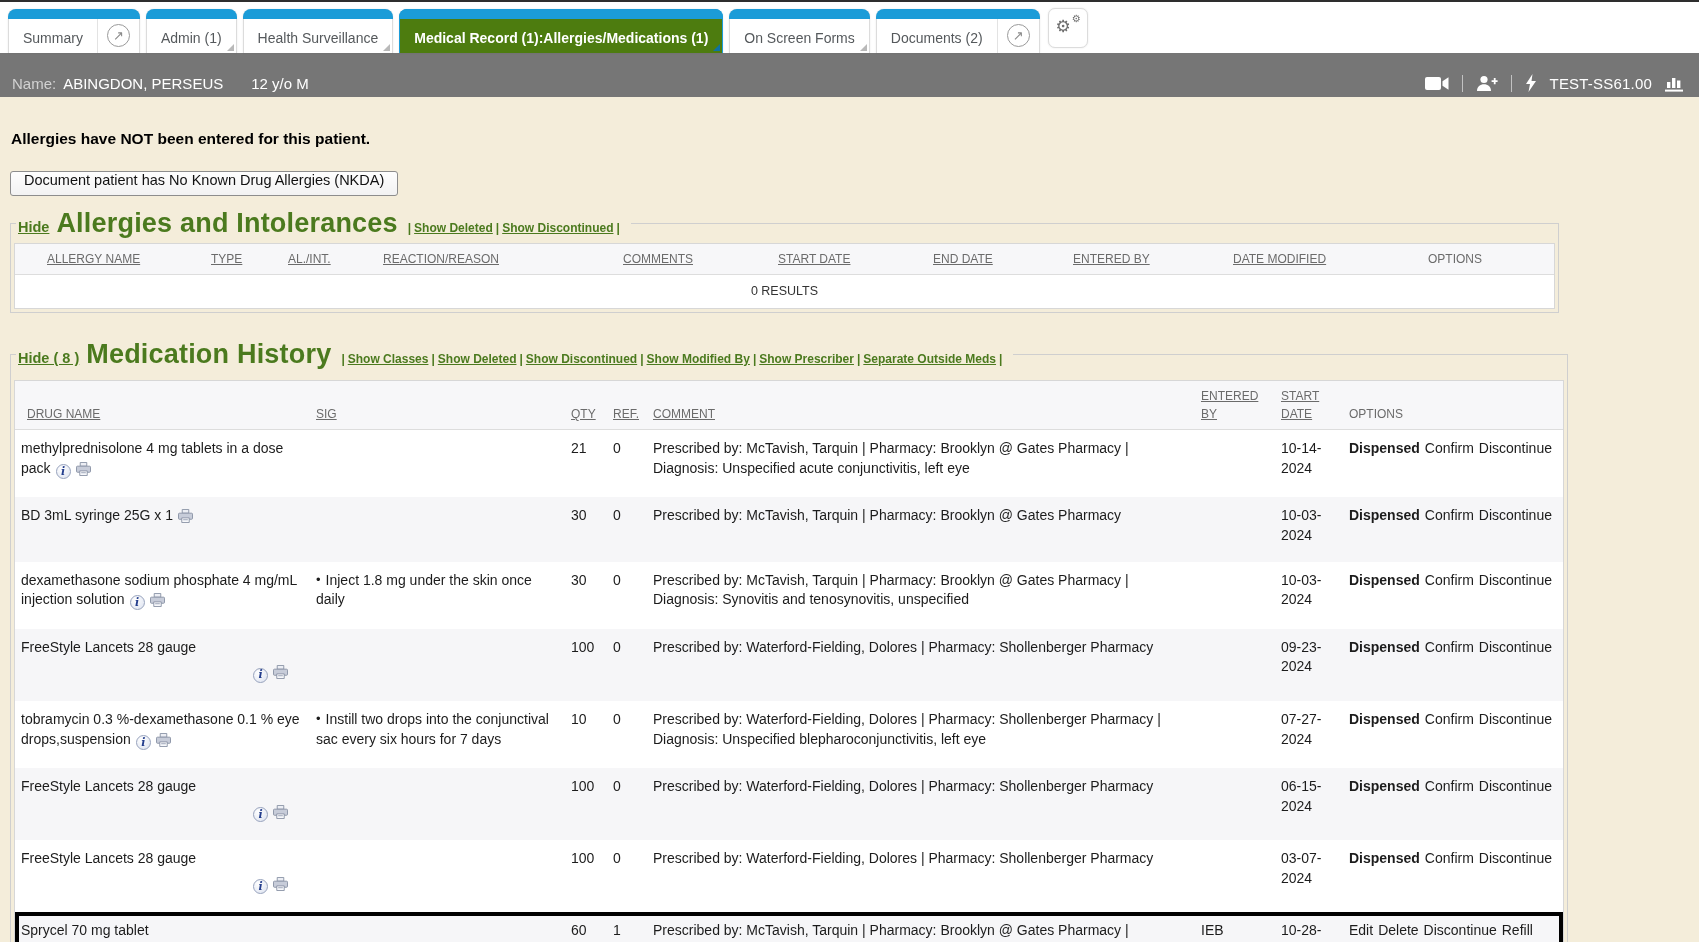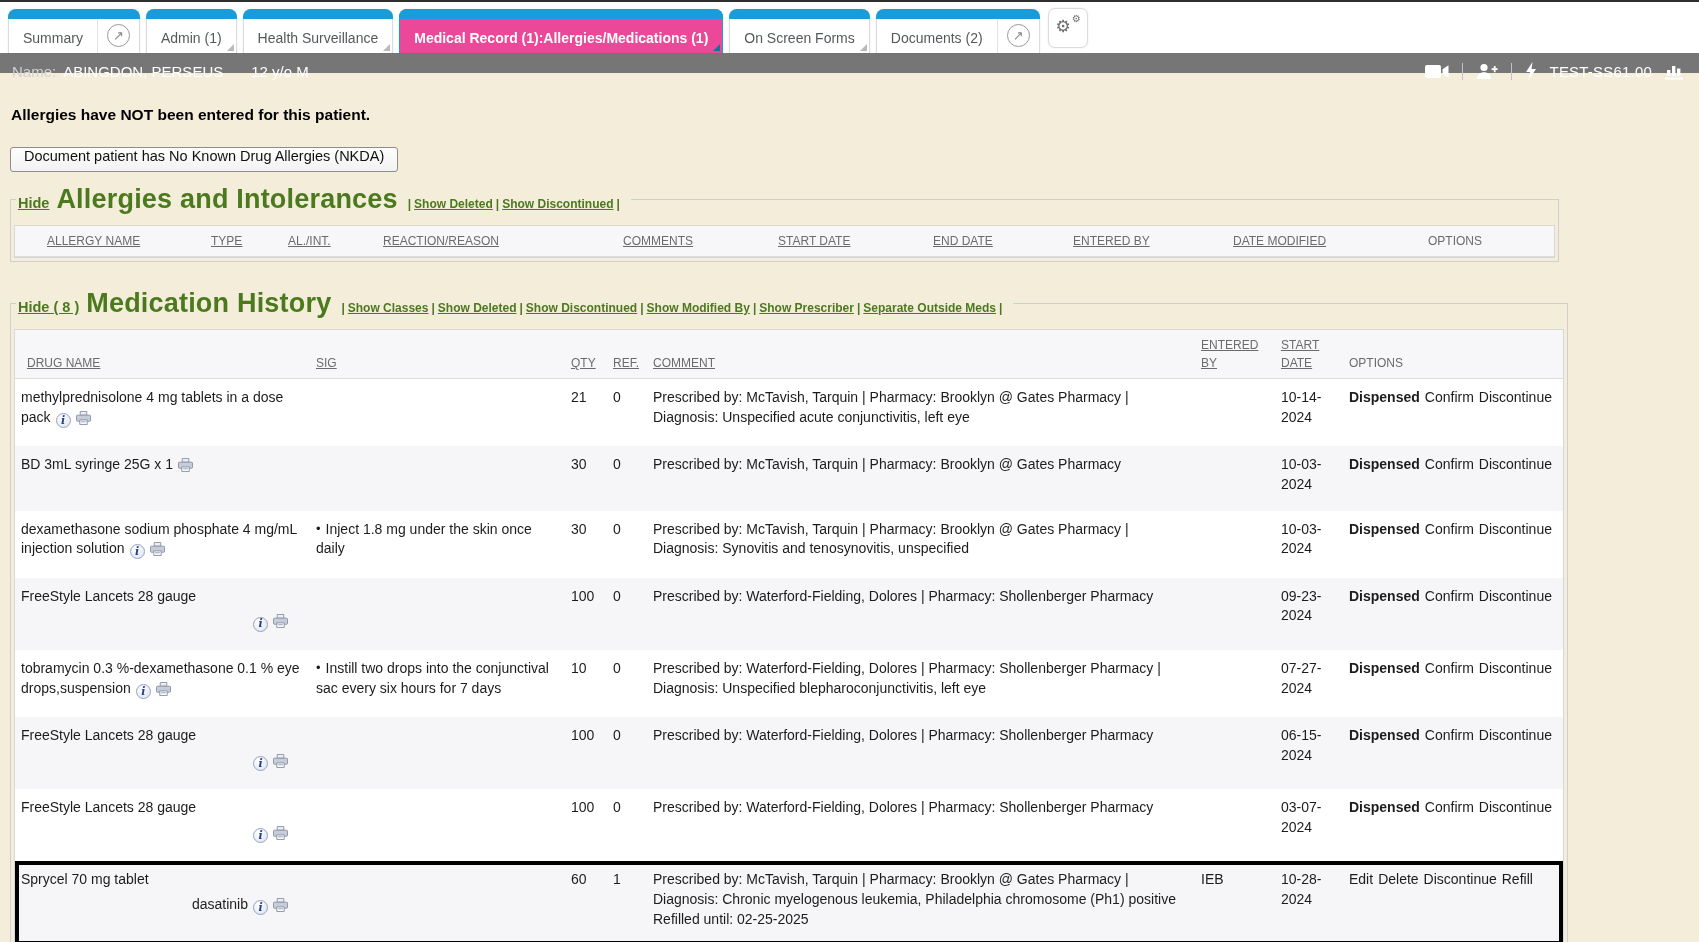--- a/index.html
+++ b/index.html
@@ -47,21 +47,21 @@
     color:#55595c;
     white-space:nowrap;
   }
   .tab.fold::after {
     content:"";
     position:absolute; right:2px; bottom:2px;
     width:0; height:0;
     border-left:7px solid transparent;
     border-bottom:7px solid #b9b9b9;
   }
-  .tab.active { background:#ec4899; border-color:#1b9cd8;margin-top:8px; }
+  .tab.active { background:#4d7c0f; border-color:#1b9cd8;margin-top:8px; }
   .tab.active .tab-label { color:#fff; font-weight:bold; }
   .tab.active.fold::after { border-bottom-color:#0e72a3; }
   .tab-ext {
     display:flex; align-items:center;
     border-left:1px solid #e3e3e3;
     padding:10px 9px 2px 9px;
   }
   .ext-circle {
     width:23px; height:23px;
     border:1px solid #9a9a9a;
@@ -82,21 +82,21 @@
     margin-top:-6px;
     cursor:pointer;
     color:#6e6e6e;
   }
   .gear-btn .g1 { position:absolute; left:7px; top:9px; font-size:17px; line-height:1; }
   .gear-btn .g2 { position:absolute; right:6px; top:5px; font-size:10px; line-height:1; }
 
   
   .patientbar {
     background:#767676;
-    height:20px;
+    height:44px;
     display:flex;
     align-items:center;
     padding:16px 14px 0 12px;
     font-size:15px;
     color:#fff;
   }
   .pb-label { color:#d2d2d2; margin-right:7px; }
   .pb-name  { color:#fff; }
   .pb-age   { margin-left:28px; }
   .pb-right { margin-left:auto; display:flex; align-items:center; gap:13px; }
@@ -151,21 +151,21 @@
     letter-spacing:.2px;
   }
   .sec-links { font-size:12px; color:#4b7a1e; font-weight:bold; white-space:nowrap; }
   .sec-links .pipe { text-decoration:none; font-weight:bold; margin:0 3px; }
   .sec-links .slink { text-decoration:underline; cursor:pointer; }
 
   
   .tbl {
     background:#fff;
     border:1px solid #d7d7d7;
-    margin-top:8px;
+    margin-top:2px;
   }
   .hrow {
     display:flex;
     background:#f7f7f9;
     border-bottom:1px solid #ddd;
     padding:7px 0 6px 0;
   }
   .hcell {
     font-size:12px;
     color:#6b6b6b;
@@ -330,20 +330,21 @@
           <span class="hcell a-type">TYPE</span>
           <span class="hcell a-alint">AL./INT.</span>
           <span class="hcell a-react">REACTION/REASON</span>
           <span class="hcell a-comm">COMMENTS</span>
           <span class="hcell a-start">START DATE</span>
           <span class="hcell a-end">END DATE</span>
           <span class="hcell a-ent">ENTERED BY</span>
           <span class="hcell a-mod">DATE MODIFIED</span>
           <span class="hcell a-opt nolink">OPTIONS</span>
         </div>
+      <div class="empty-row">0 RESULTS</div>
     </div>
   </fieldset>
 
   <fieldset class="section" style="margin-top:26px;">
     <legend>
       <span class="lnk-green hide-link">Hide ( 8 )</span>
       <span class="sec-title">Medication History</span>
       <span class="sec-links" id="med-links"><span class="pipe">|</span><span class="slink">Show Classes</span><span class="pipe">|</span><span class="slink">Show Deleted</span><span class="pipe">|</span><span class="slink">Show Discontinued</span><span class="pipe">|</span><span class="slink">Show Modified By</span><span class="pipe">|</span><span class="slink">Show Prescriber</span><span class="pipe">|</span><span class="slink">Separate Outside Meds</span><span class="pipe">|</span></span>
     </legend>
     <div class="tbl" style="margin-top:8px;">

